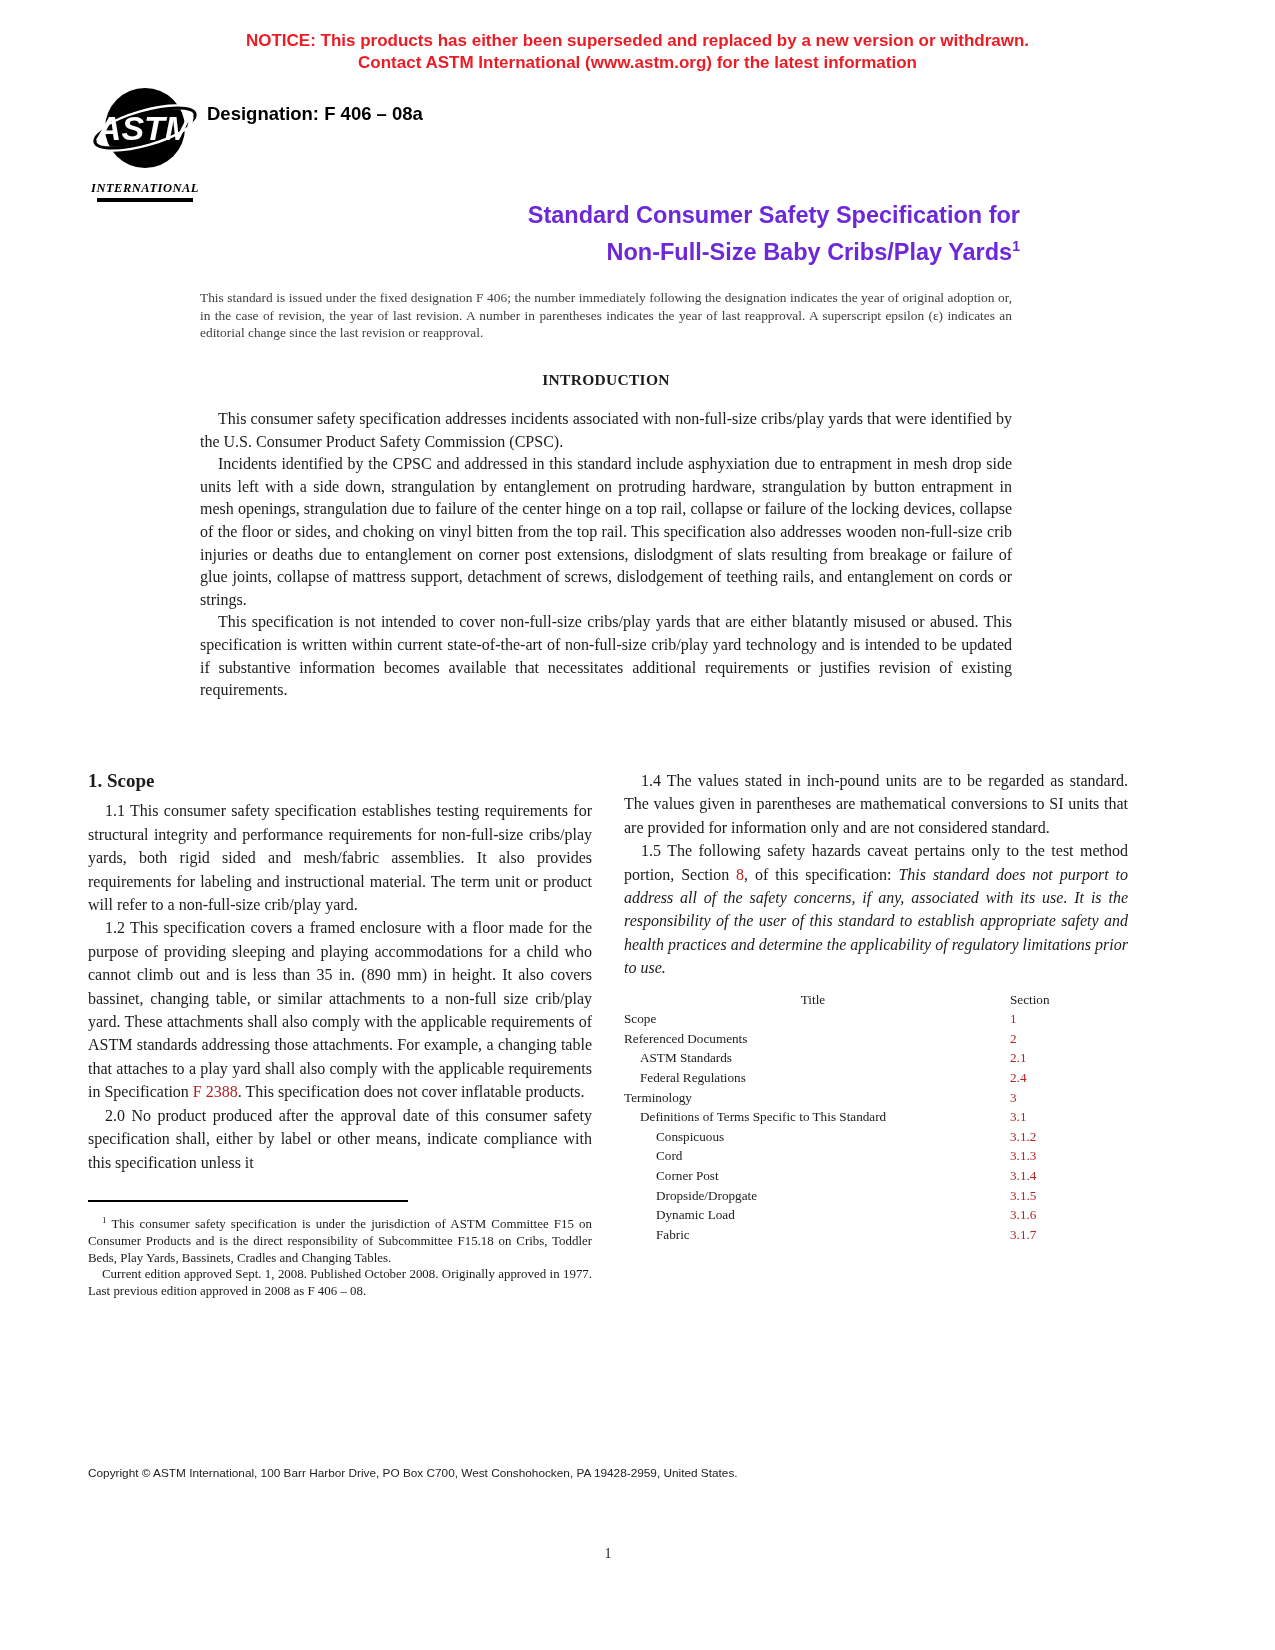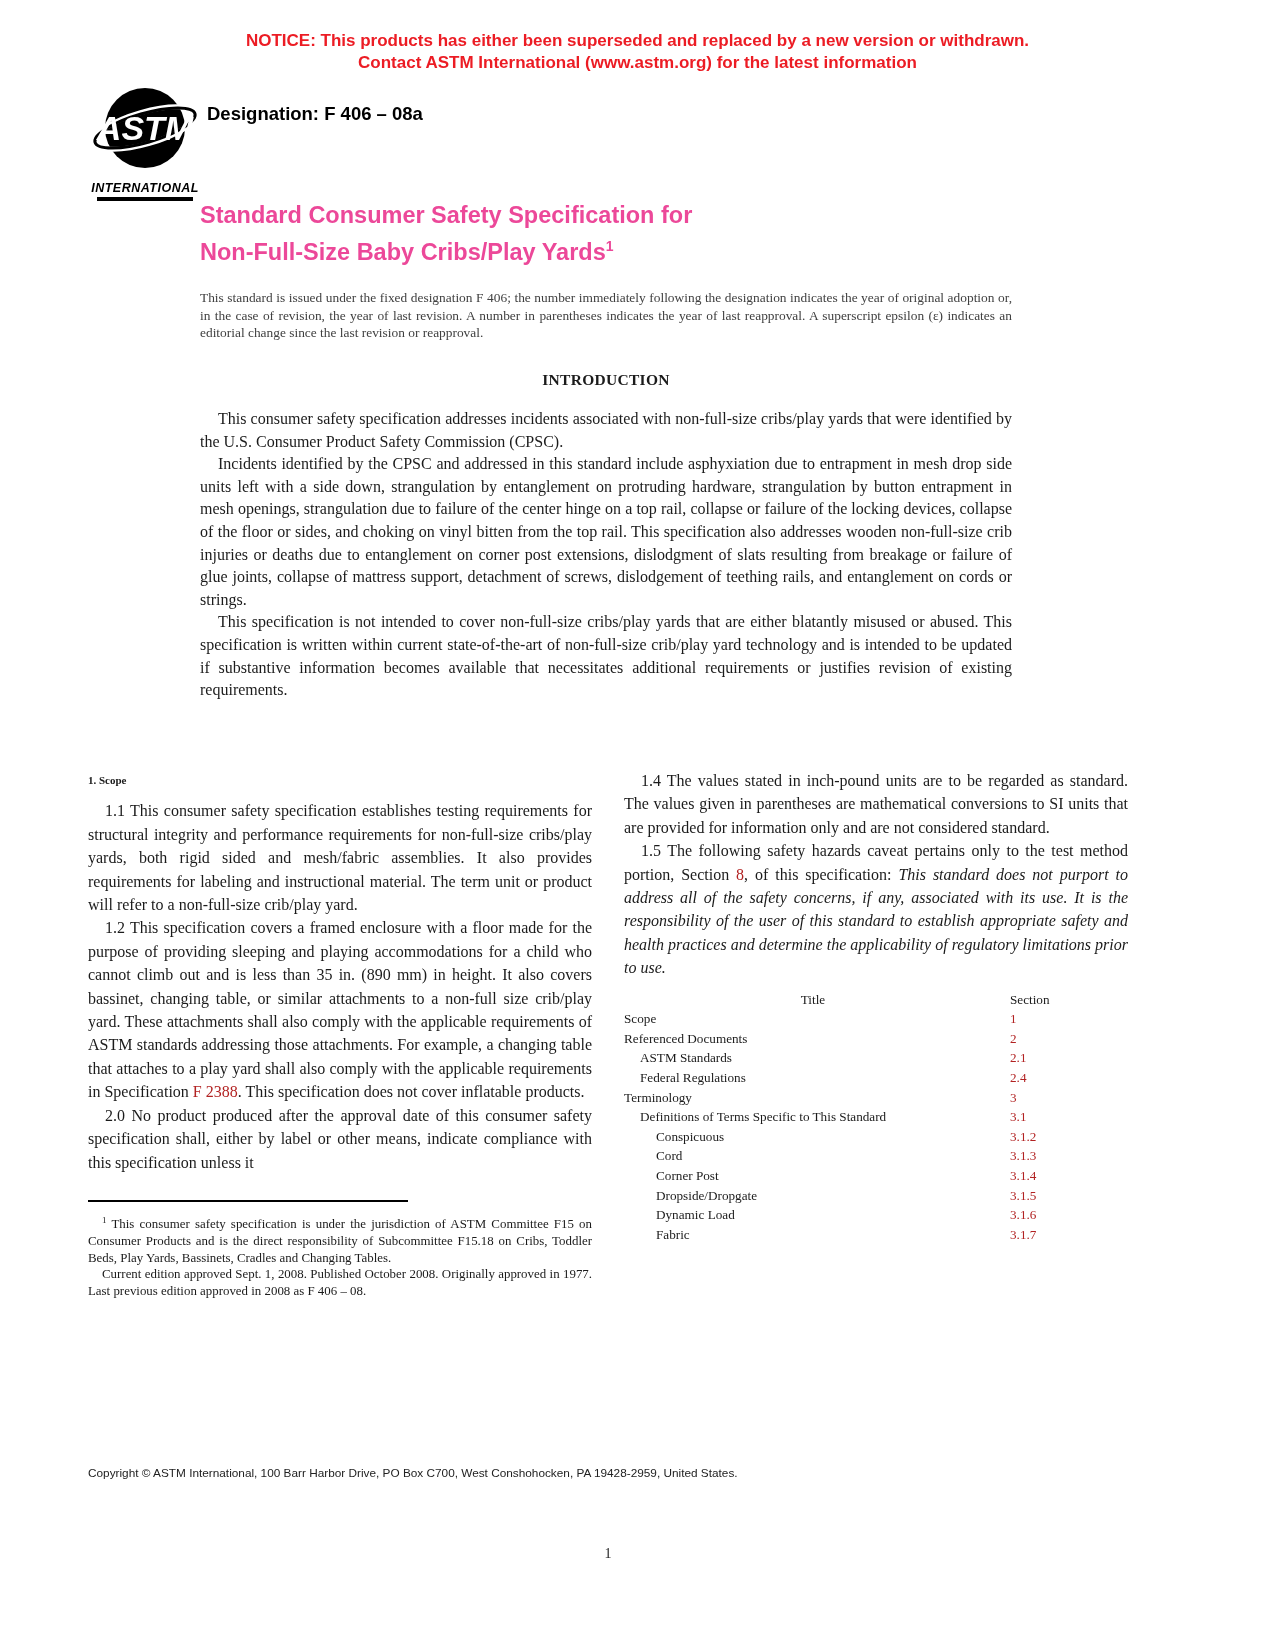--- a/index.html
+++ b/index.html
@@ -25,21 +25,21 @@
     color: #ec1c24;
   }
   
   .logo-wrap {
     position: absolute;
     top: 84px; left: 90px;
     width: 110px;
     text-align: center;
   }
   .logo-intl {
-    font-family: Liberation Sans, sans-serif;
+    font-family: Liberation Serif, serif;
     font-weight: bold;
     font-style: italic;
     font-size: 12.5px;
     letter-spacing: 0.5px;
     color: #000;
     margin-top: 1px;
   }
   .logo-bar {
     height: 4px;
     background: #000;
@@ -55,21 +55,22 @@
     color: #000;
   }
   
   .title-block {
     position: absolute;
     top: 200px; left: 200px; width: 820px;
     font-family: "Liberation Sans", sans-serif;
     font-weight: bold;
     font-size: 23.5px;
     line-height: 31px;
-    color: #ec4899;
+    color: #6d28d9;
+    text-align: right;
   }
   .title-block sup { font-size: 14px; }
   
   .issue-note {
     position: absolute;
     top: 289px; left: 200px; width: 812px;
     font-family: "Liberation Serif", serif;
     font-size: 13.4px;
     line-height: 17.6px;
     text-align: justify;
@@ -100,21 +101,21 @@
     top: 769px; left: 88px; width: 1040px;
     display: flex;
     gap: 32px;
     font-family: "Liberation Serif", serif;
     font-size: 16px;
     line-height: 23.4px;
   }
   .col { width: 504px; text-align: justify; }
   .scope-heading {
     font-weight: bold;
-    font-size: 11px;
+    font-size: 19px;
     margin-bottom: 7px;
   }
   .para { text-indent: 17px; }
   .para-cont { text-indent: 0; }
   .ref-link { color: #b22222; text-decoration: none; cursor: pointer; }
   .italic { font-style: italic; }
   
   .footnote-sep {
     width: 320px; height: 2.5px;
     background: #000;

